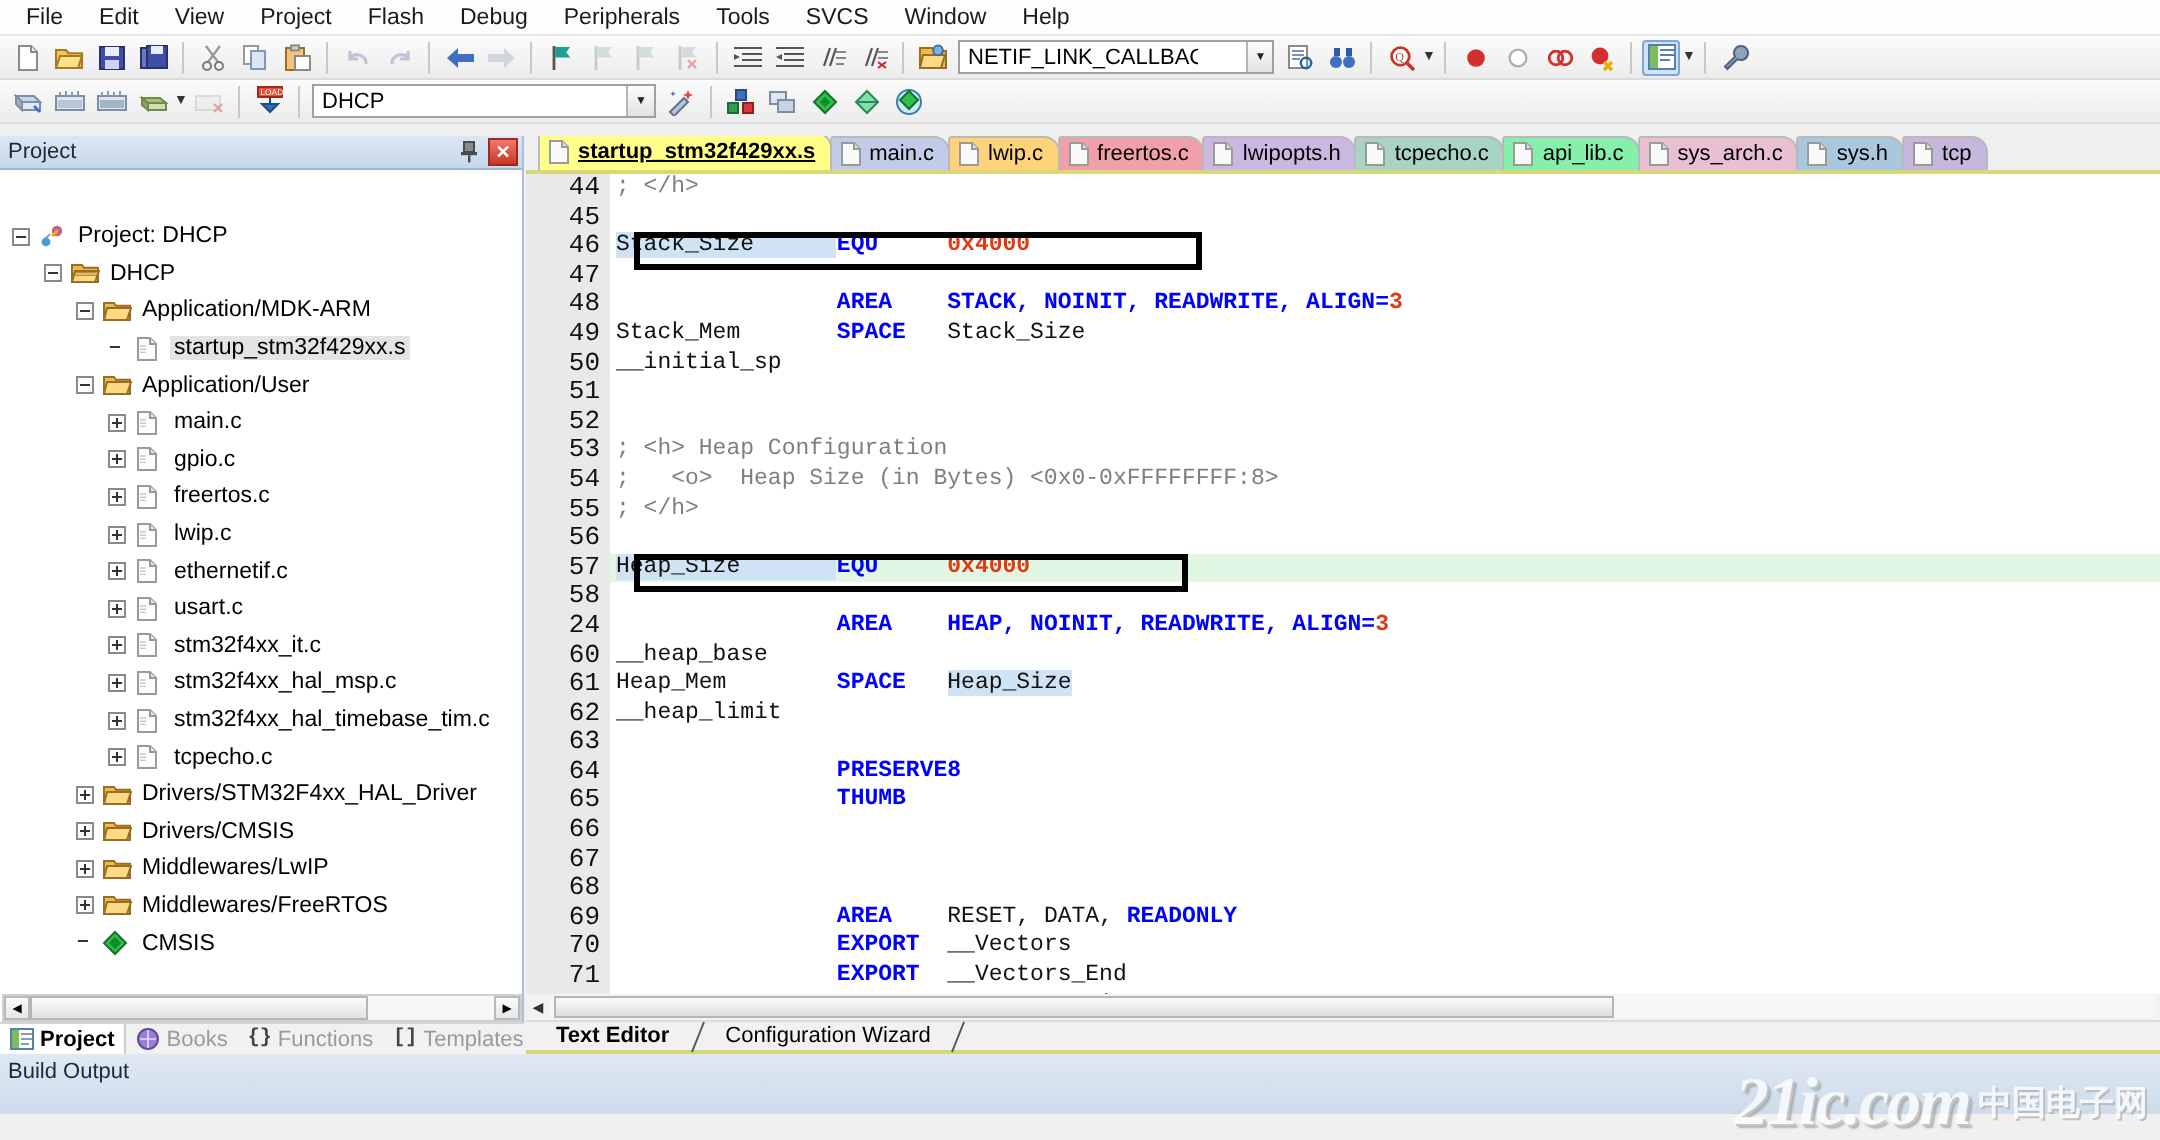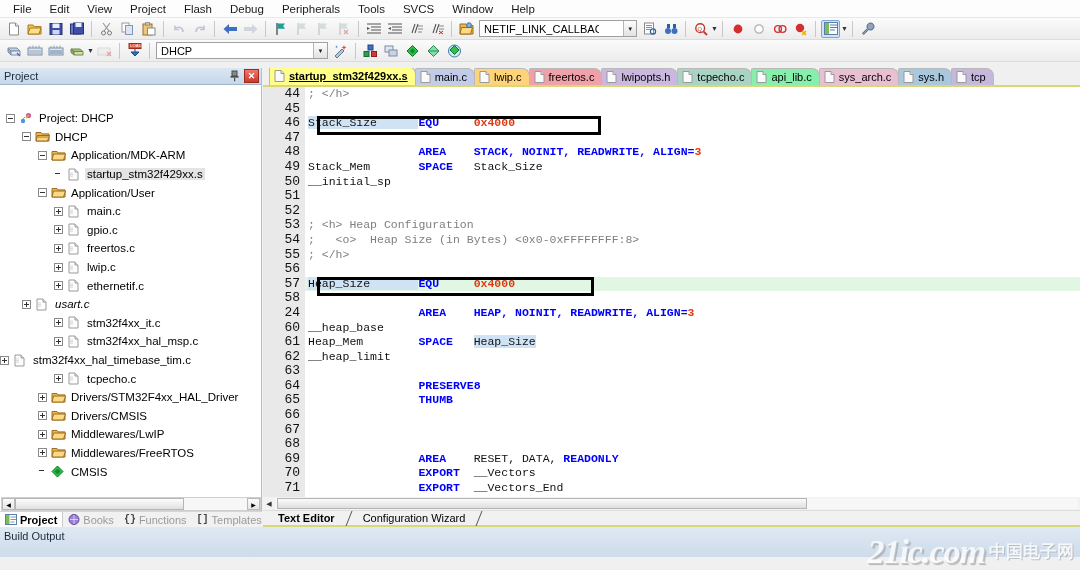--- a/index.html
+++ b/index.html
@@ -602,21 +602,21 @@
             <span class="exp plus"></span>
             <span class="ico">
               <svg width="13" height="13" viewBox="0 0 13 13">
                 <path d="M2 1h6l3 3v8H2z" fill="#fdfdfd" stroke="#9a9a9a"></path>
                 <path d="M8 1v3h3" fill="#e4e4e4" stroke="#9a9a9a"></path>
                 <path d="M3 5h3M3 6.6h3M3 8.2h3" stroke="#c9c9c9" stroke-width=".7"></path>
               </svg>
             </span>
             <span class="lbl">ethernetif.c</span>
           </div>
-          <div class="row" style="padding-left: 22px; font-style: italic;">
+          <div class="row" style="padding-left: 54px;">
             <span class="exp plus"></span>
             <span class="ico">
               <svg width="13" height="13" viewBox="0 0 13 13">
                 <path d="M2 1h6l3 3v8H2z" fill="#fdfdfd" stroke="#9a9a9a"></path>
                 <path d="M8 1v3h3" fill="#e4e4e4" stroke="#9a9a9a"></path>
                 <path d="M3 5h3M3 6.6h3M3 8.2h3" stroke="#c9c9c9" stroke-width=".7"></path>
               </svg>
             </span>
             <span class="lbl">usart.c</span>
           </div>
@@ -635,21 +635,21 @@
             <span class="exp plus"></span>
             <span class="ico">
               <svg width="13" height="13" viewBox="0 0 13 13">
                 <path d="M2 1h6l3 3v8H2z" fill="#fdfdfd" stroke="#9a9a9a"></path>
                 <path d="M8 1v3h3" fill="#e4e4e4" stroke="#9a9a9a"></path>
                 <path d="M3 5h3M3 6.6h3M3 8.2h3" stroke="#c9c9c9" stroke-width=".7"></path>
               </svg>
             </span>
             <span class="lbl">stm32f4xx_hal_msp.c</span>
           </div>
-          <div class="row" style="">
+          <div class="row" style="padding-left: 54px;">
             <span class="exp plus"></span>
             <span class="ico">
               <svg width="13" height="13" viewBox="0 0 13 13">
                 <path d="M2 1h6l3 3v8H2z" fill="#fdfdfd" stroke="#9a9a9a"></path>
                 <path d="M8 1v3h3" fill="#e4e4e4" stroke="#9a9a9a"></path>
                 <path d="M3 5h3M3 6.6h3M3 8.2h3" stroke="#c9c9c9" stroke-width=".7"></path>
               </svg>
             </span>
             <span class="lbl">stm32f4xx_hal_timebase_tim.c</span>
           </div>

